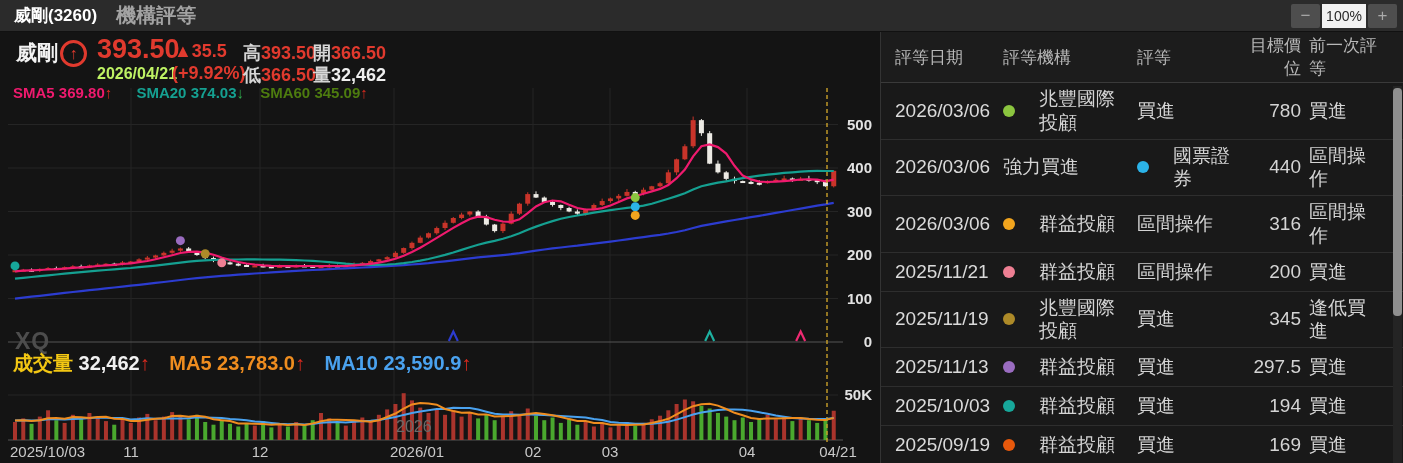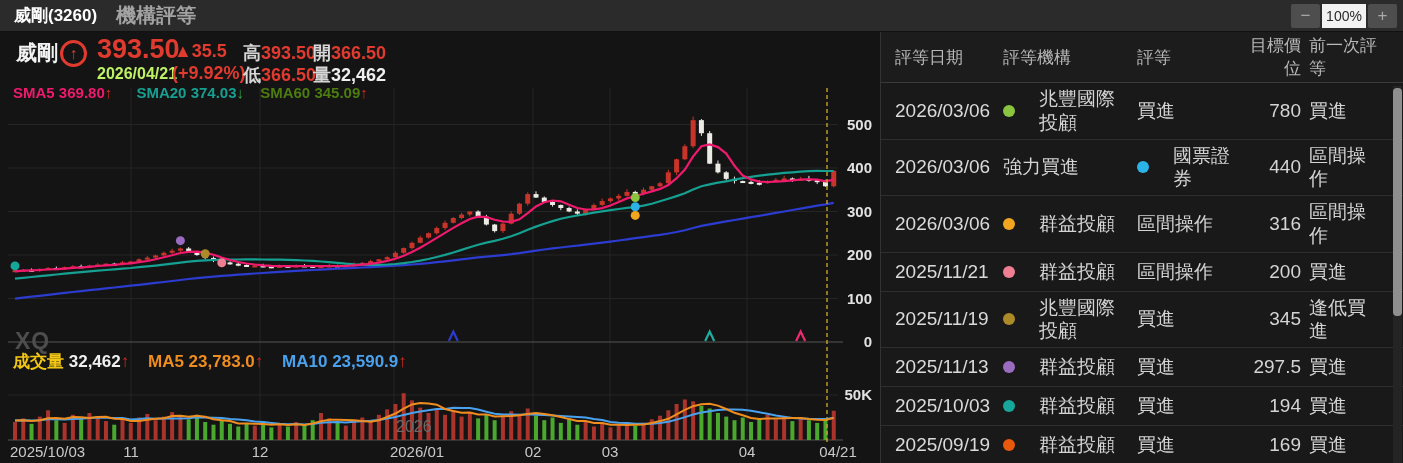--- a/index.html
+++ b/index.html
@@ -33,21 +33,21 @@
   .q-high  { left:243px; top:9px; font-size:18px; font-weight:bold; }
   .q-open  { left:313px; top:9px; font-size:18px; font-weight:bold; }
   .q-date  { left:97px;  top:33px; font-size:16px; font-weight:bold; color:#bef264; }
   .q-pct   { left:172px; top:31px; font-size:18px; font-weight:bold; color:#e13a2e; }
   .q-low   { left:243px; top:31px; font-size:18px; font-weight:bold; }
   .q-vol   { left:313px; top:31px; font-size:18px; font-weight:bold; }
   .lbl { color:#d6d6d6; } .red { color:#e13a2e; } .wht { color:#efefef; }
   .sma-row { left:13px; top:52px; font-size:15px; font-weight:bold; }
   .sma5 { color:#ef1a6e; } .sma20 { color:#15a091; margin-left:20px; } .sma60 { color:#4d7c0f; margin-left:12px; }
   .arr-up { color:#d92a1e; } .arr-dn { color:#2fae4d; }
-  .vol-row { left:13px; top:318px; font-size:17px; font-weight:bold; }
+  .vol-row { left:13px; top:318px; font-size:20px; font-weight:bold; }
   .vol-lbl { color:#f3c713; } .vol-val { color:#f0f0f0; }
   .ma5 { color:#ef8d1f; margin-left:14px; } .ma10 { color:#4aa2ef; margin-left:14px; }
   .wm-xq { left:15px; top:296px; font-size:23px; font-weight:bold; color:#4d4d4d; letter-spacing:1px; }
   .wm-year { left:396px; top:386px; font-size:16px; color:#6a6a6a; }
 
   
   .ratings-panel { flex:1; background:#191919; border-left:1px solid #333; position:relative; overflow:hidden; }
   .rhead { height:53px; background:#1c1c1c; border-bottom:1px solid #3a3a3a; color:#b8b8b8; font-size:17px; }
   .rgrid { display:grid; grid-template-columns:100px 126px 94px 62px 1fr; column-gap:8px;
     padding:0 22px 0 14px; align-items:center; }

